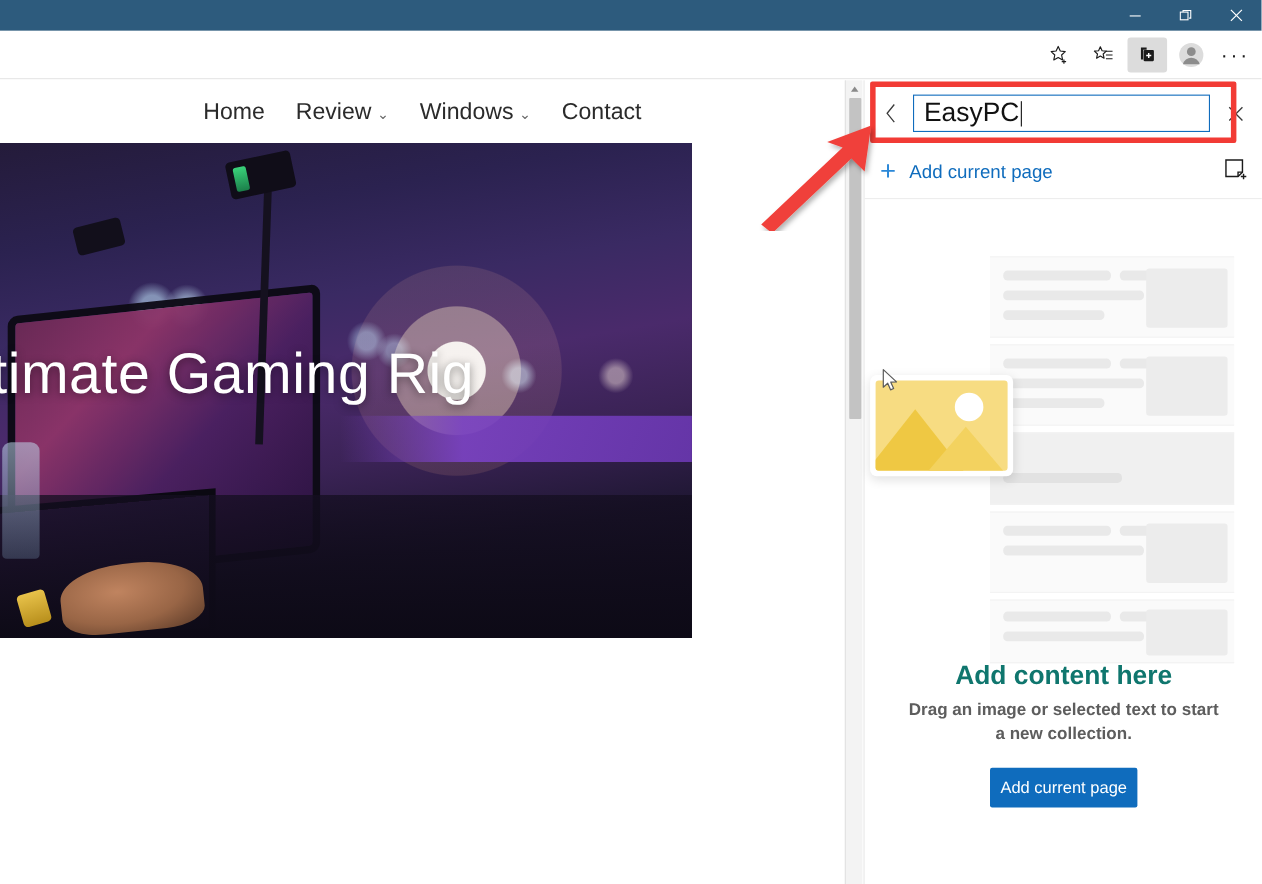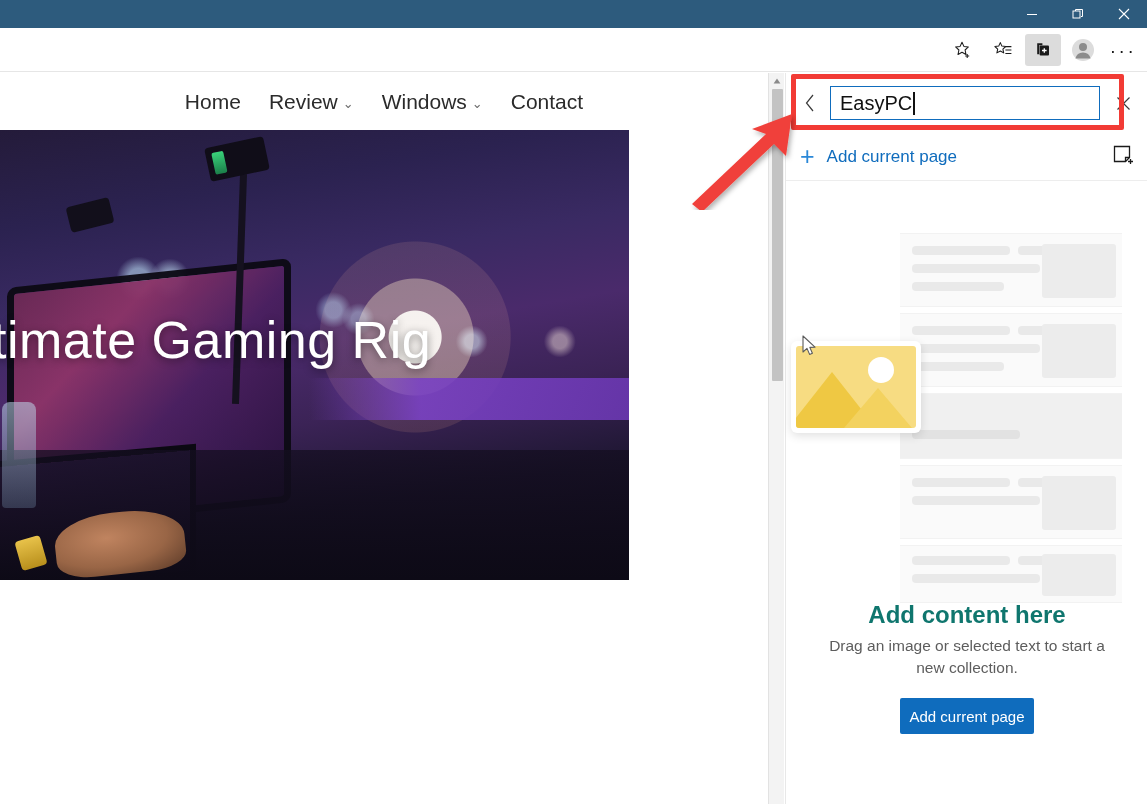--- a/index.html
+++ b/index.html
@@ -151,21 +151,21 @@
     position: absolute; left: 0; top: 0; width: 362px; height: 60px;
     display: flex; align-items: center; padding: 0 10px; gap: 6px;
   }
   .panel-back {
     width: 28px; height: 30px; display: flex; align-items: center; justify-content: center;
     color: #3a3a3a;
   }
   .name-input {
     flex: 1; height: 34px; border: 1px solid #0f6cbd; background: #ffffff;
     display: flex; align-items: center; padding: 0 9px;
-    font-size: 20px; color: #111111; position: relative;
+    font-size: 24px; color: #111111; position: relative;
   }
   .caret {
     display: inline-block; width: 1.5px; height: 23px; background: #111;
     margin-left: 1px;
   }
   .panel-close {
     width: 30px; height: 30px; display: flex; align-items: center; justify-content: center;
     color: #3a3a3a; margin-left: 2px;
   }
   .panel-actions {
@@ -216,21 +216,21 @@
     border-bottom: 40px solid #f3d25f;
   }
   .cursor-arrow { position: absolute; left: 15px; top: 142px; }
 
   .empty-title {
     position: absolute; left: 0; top: 528px; width: 362px; text-align: center;
     font-size: 24px; color: #0f766e; font-weight: bold;
   }
   .empty-sub {
     position: absolute; left: 36px; top: 562px; width: 290px; text-align: center;
-    font-size: 15.5px; color: #5d5d5d; line-height: 1.45;
+    font-size: 15.5px; color: #5d5d5d; line-height: 1.45; font-weight: bold;
   }
   .cta {
     position: absolute; left: 114px; top: 625px; width: 134px; height: 36px;
     background: #0f6cbd; color: #ffffff; border: none; font-size: 15px;
     font-family: "Liberation Sans", sans-serif; border-radius: 2px;
   }
 
   
   .hl-box {
     position: absolute; left: 791px; top: 74px; width: 333px; height: 56px;

